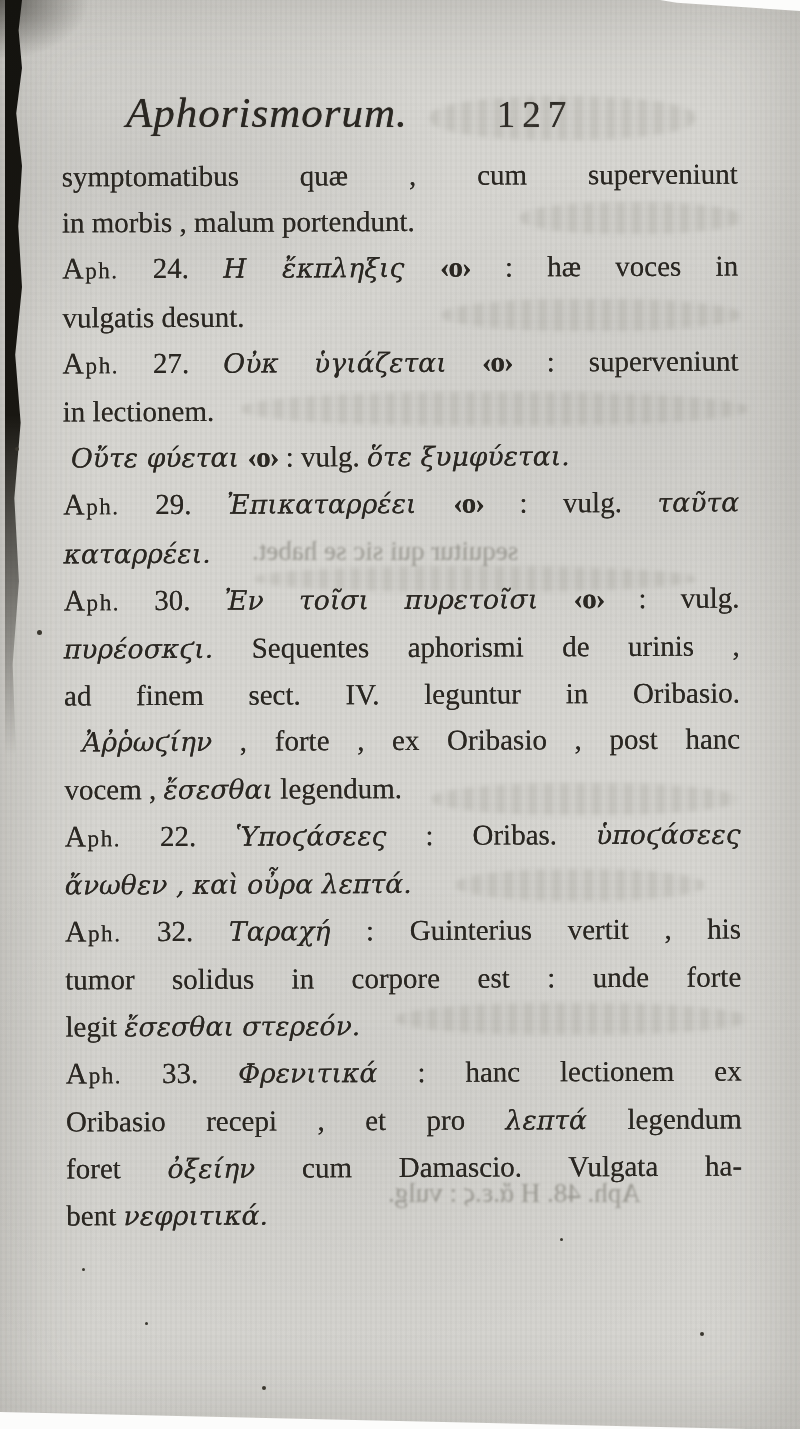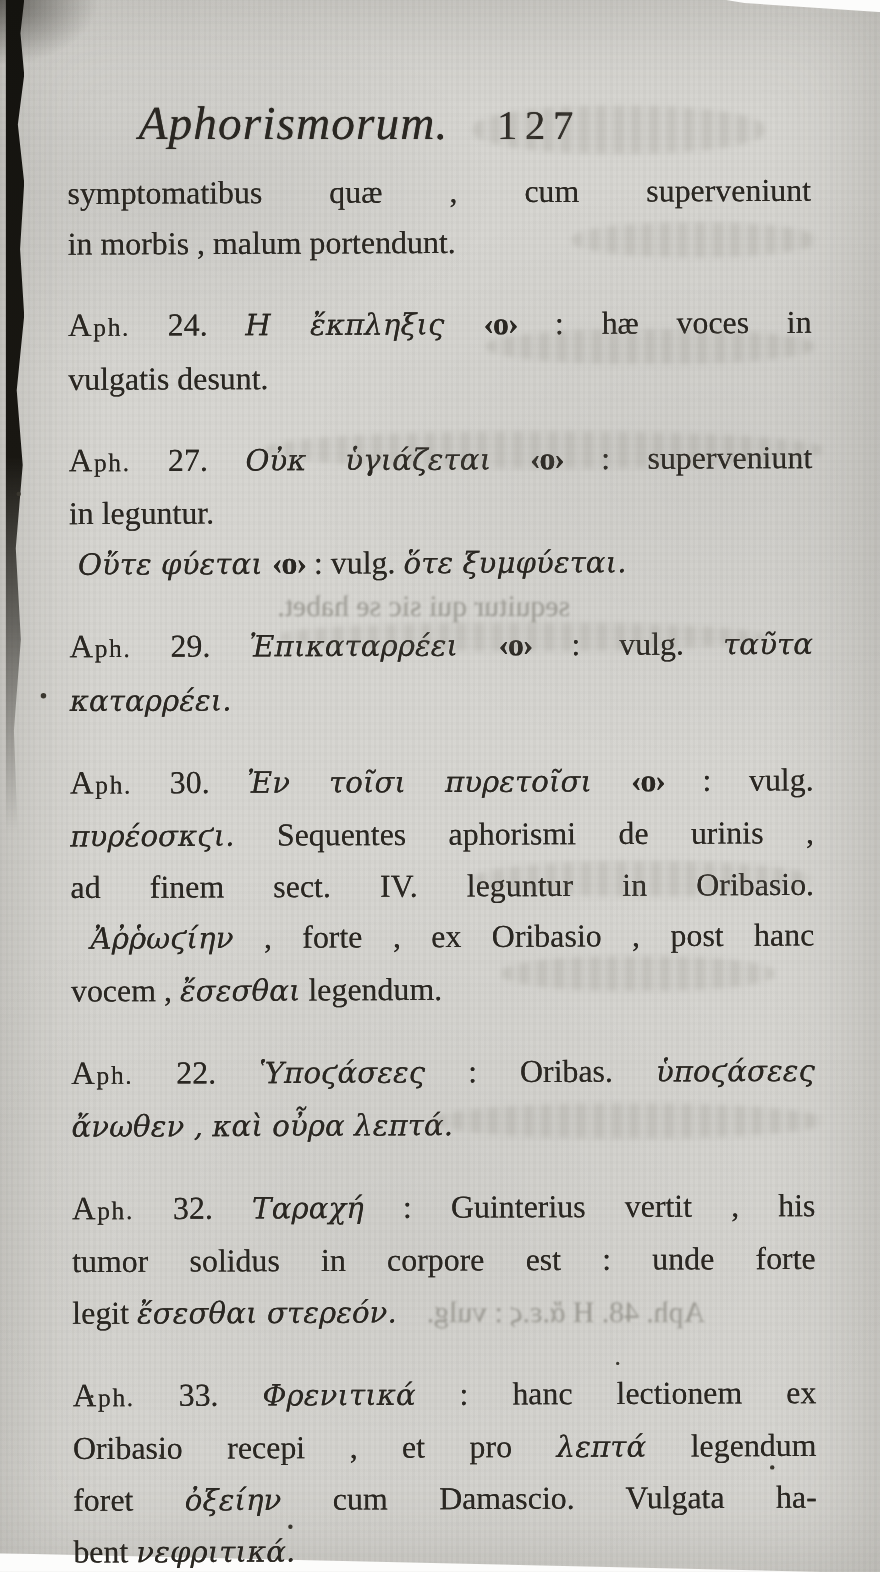--- a/index.html
+++ b/index.html
@@ -39,33 +39,33 @@
   .header{
     position:absolute;left:0;top:88px;width:800px;height:60px;
     display:flex;align-items:baseline;
   }
   .title{
     margin-left:126px;
     font-style:italic;font-size:43px;letter-spacing:1px;
     text-shadow:0 0 0.7px rgba(38,34,28,0.9);
   }
   .pagenum{
-    margin-left:44px;font-size:37px;letter-spacing:7px;
+    margin-left:89px;font-size:37px;letter-spacing:7px;
     text-shadow:0 0 0.7px rgba(38,34,28,0.9);
   }
   
   #text-block{
     position:absolute;left:64px;top:152px;width:676px;
     font-size:29px;line-height:46.2px;
     transform:rotate(-0.25deg);
     text-shadow:0 0 0.6px rgba(40,36,30,0.85);
   }
   .line{white-space:nowrap;}
   .line.just{white-space:normal;text-align:justify;text-align-last:justify;}
-  .seg-aph{display:inline-block;font-size:0.80em;letter-spacing:1.5px;margin-top:28px;}
+  .seg-aph{display:inline-block;font-size:0.80em;letter-spacing:1.5px;}
   .seg-aph::first-letter{font-size:1.28em;}
   .seg-grk{font-family:"DejaVu Serif", serif;font-style:italic;font-size:0.92em;}
   .seg-lat{}
   .seg-sig{font-weight:bold;letter-spacing:-1px;}
   
   .bleed{
     position:absolute;transform:scaleX(-1);
     font-family:"Liberation Serif", serif;color:rgba(110,107,98,0.55);
     filter:blur(1.1px);white-space:nowrap;
   }
@@ -89,21 +89,21 @@
     <div class="title">Aphorismorum.</div>
     <div class="pagenum">127</div>
   </div>
 
   <div id="text-block">
       <div class="line just"><span class="seg-lat">symptomatibus quæ , cum superveniunt</span></div>
       <div class="line"><span class="seg-lat">in morbis , malum portendunt.</span></div>
       <div class="line just"><span class="seg-aph">Aph.</span><span class="seg-lat"> 24. </span><span class="seg-grk">Η ἔκπληξις </span><span class="seg-sig">‹o›</span><span class="seg-lat"> : hæ voces in</span></div>
       <div class="line"><span class="seg-lat">vulgatis desunt.</span></div>
       <div class="line just"><span class="seg-aph">Aph.</span><span class="seg-lat"> 27. </span><span class="seg-grk">Οὐκ ὑγιάζεται </span><span class="seg-sig">‹o›</span><span class="seg-lat"> : superveniunt</span></div>
-      <div class="line"><span class="seg-lat">in leguntur.</span></div>
+      <div class="line"><span class="seg-lat">in lectionem.</span></div>
       <div class="line" style="text-indent: 8px;"><span class="seg-grk">Οὔτε φύεται </span><span class="seg-sig">‹o›</span><span class="seg-lat"> : vulg. </span><span class="seg-grk">ὅτε ξυμφύεται.</span></div>
       <div class="line just"><span class="seg-aph">Aph.</span><span class="seg-lat"> 29. </span><span class="seg-grk">Ἐπικαταρρέει </span><span class="seg-sig">‹o›</span><span class="seg-lat"> : vulg. </span><span class="seg-grk">ταῦτα</span></div>
       <div class="line"><span class="seg-grk">καταρρέει.</span></div>
       <div class="line just"><span class="seg-aph">Aph.</span><span class="seg-lat"> 30. </span><span class="seg-grk">Ἐν τοῖσι πυρετοῖσι </span><span class="seg-sig">‹o›</span><span class="seg-lat"> : vulg.</span></div>
       <div class="line just"><span class="seg-grk">πυρέοσκϛι.</span><span class="seg-lat"> Sequentes aphorismi de urinis ,</span></div>
       <div class="line just"><span class="seg-lat">ad finem sect. IV. leguntur in Oribasio.</span></div>
       <div class="line just" style="text-indent: 18px;"><span class="seg-grk">Ἀῤῥωϛίην</span><span class="seg-lat"> , forte , ex Oribasio , post hanc</span></div>
       <div class="line"><span class="seg-lat">vocem , </span><span class="seg-grk">ἔσεσθαι</span><span class="seg-lat"> legendum.</span></div>
       <div class="line just"><span class="seg-aph">Aph.</span><span class="seg-lat"> 22. </span><span class="seg-grk">Ὑποϛάσεες</span><span class="seg-lat"> : Oribas. </span><span class="seg-grk">ὑποϛάσεες</span></div>
       <div class="line"><span class="seg-grk">ἄνωθεν , καὶ οὖρα λεπτά.</span></div>

